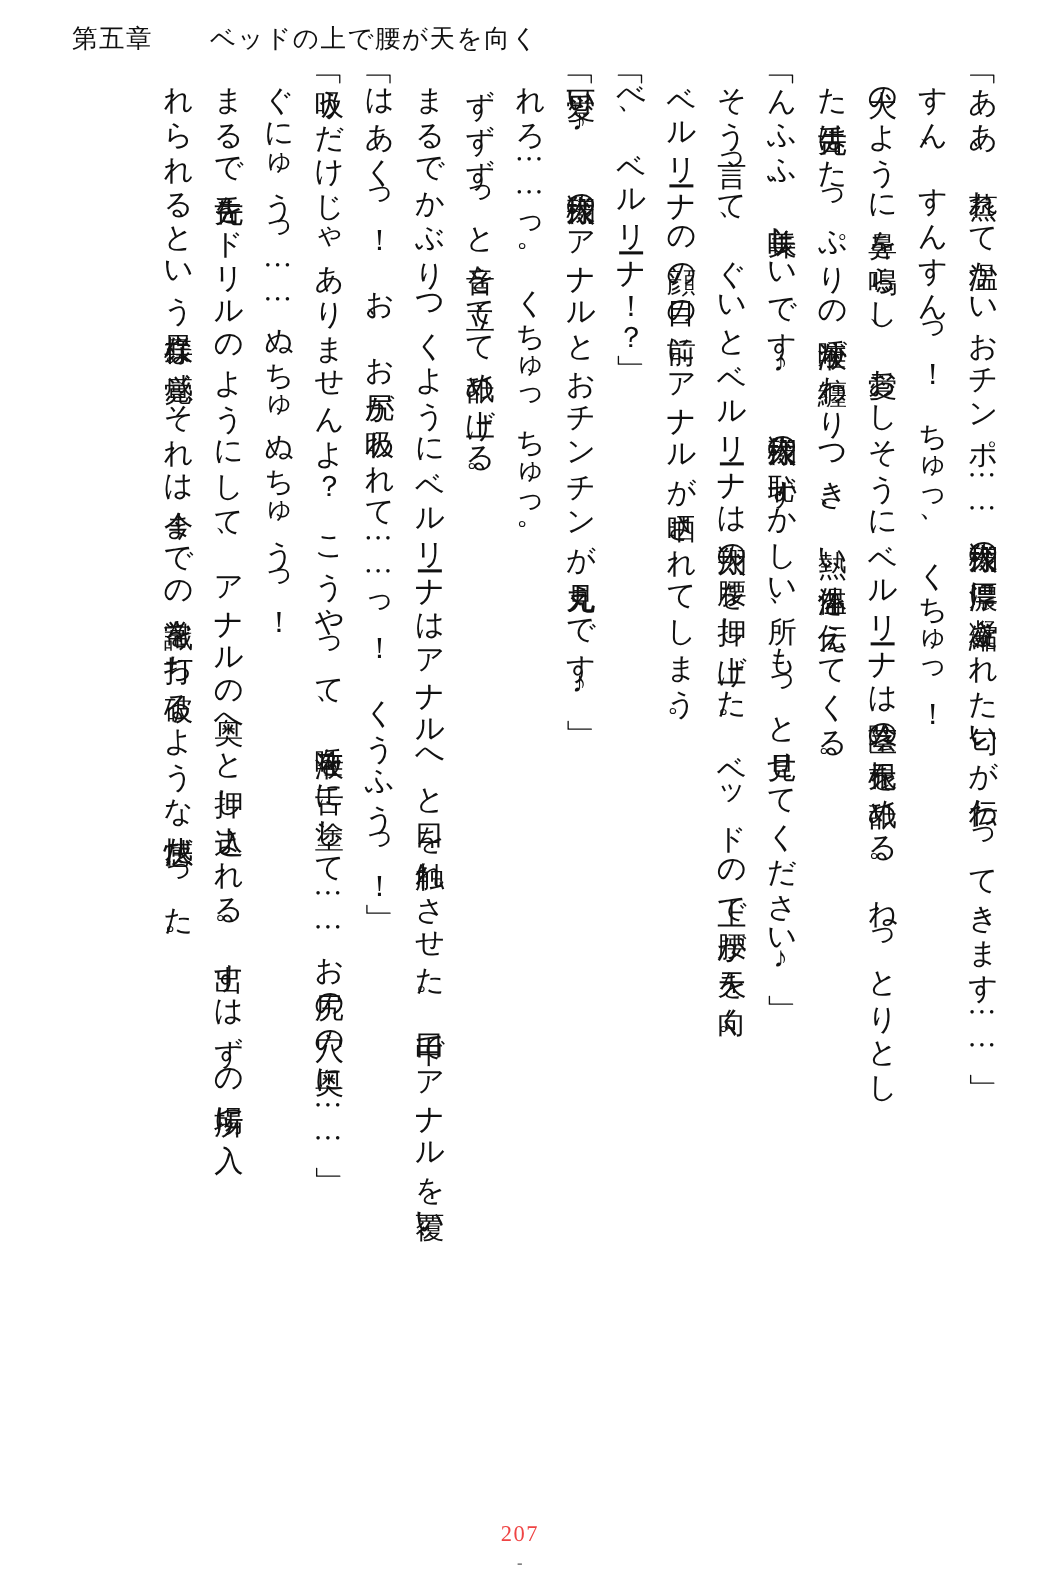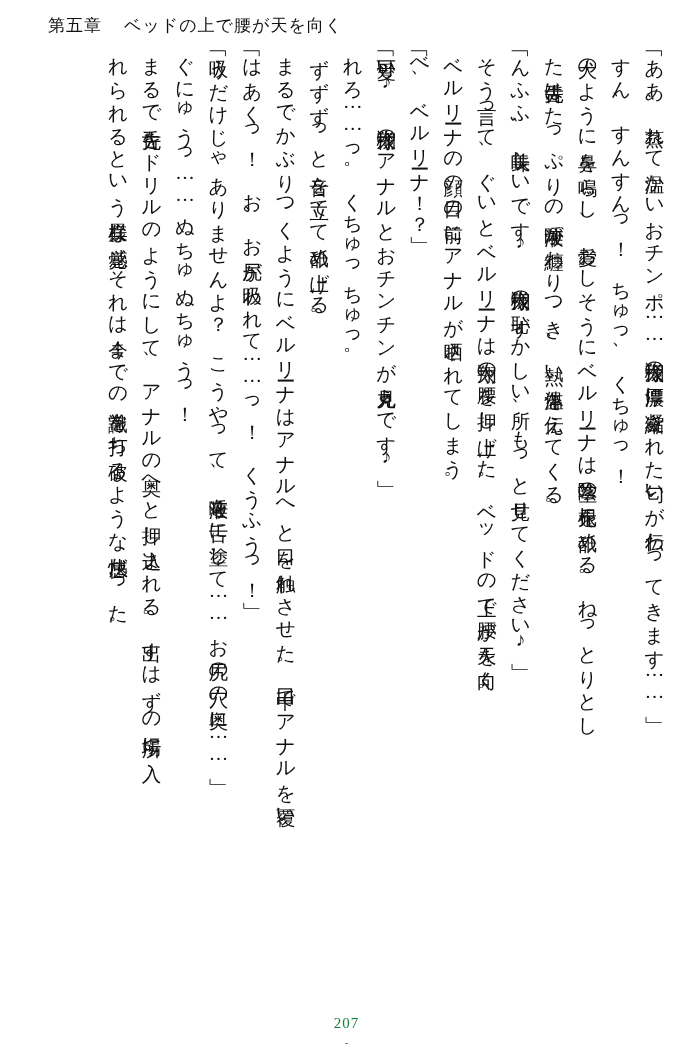--- a/index.html
+++ b/index.html
@@ -30,20 +30,21 @@
     position: absolute;
     top: 8px;
     left: 0;
     width: 693px;
     height: 34px;
     display: flex;
     align-items: center;
     justify-content: flex-start;
     padding-left: 48px;
     box-sizing: border-box;
+    gap: 16px;
   }
   .header .chapter-num {
     font-size: 17px;
     letter-spacing: 1px;
     white-space: nowrap;
   }
   .header .chapter-title {
     font-size: 17px;
     letter-spacing: 1px;
     margin-left: 22px;
@@ -81,21 +82,21 @@
   }
 
   .page-number {
     position: absolute;
     bottom: 18px;
     left: 0;
     width: 693px;
     text-align: center;
     font-size: 15px;
     letter-spacing: 1px;
-    color: #15803d;
+    color: #ef4444;
   }
 
   .footer-mark {
     position: absolute;
     bottom: 2px;
     left: 0;
     width: 693px;
     text-align: center;
     font-size: 11px;
     color: #555;

